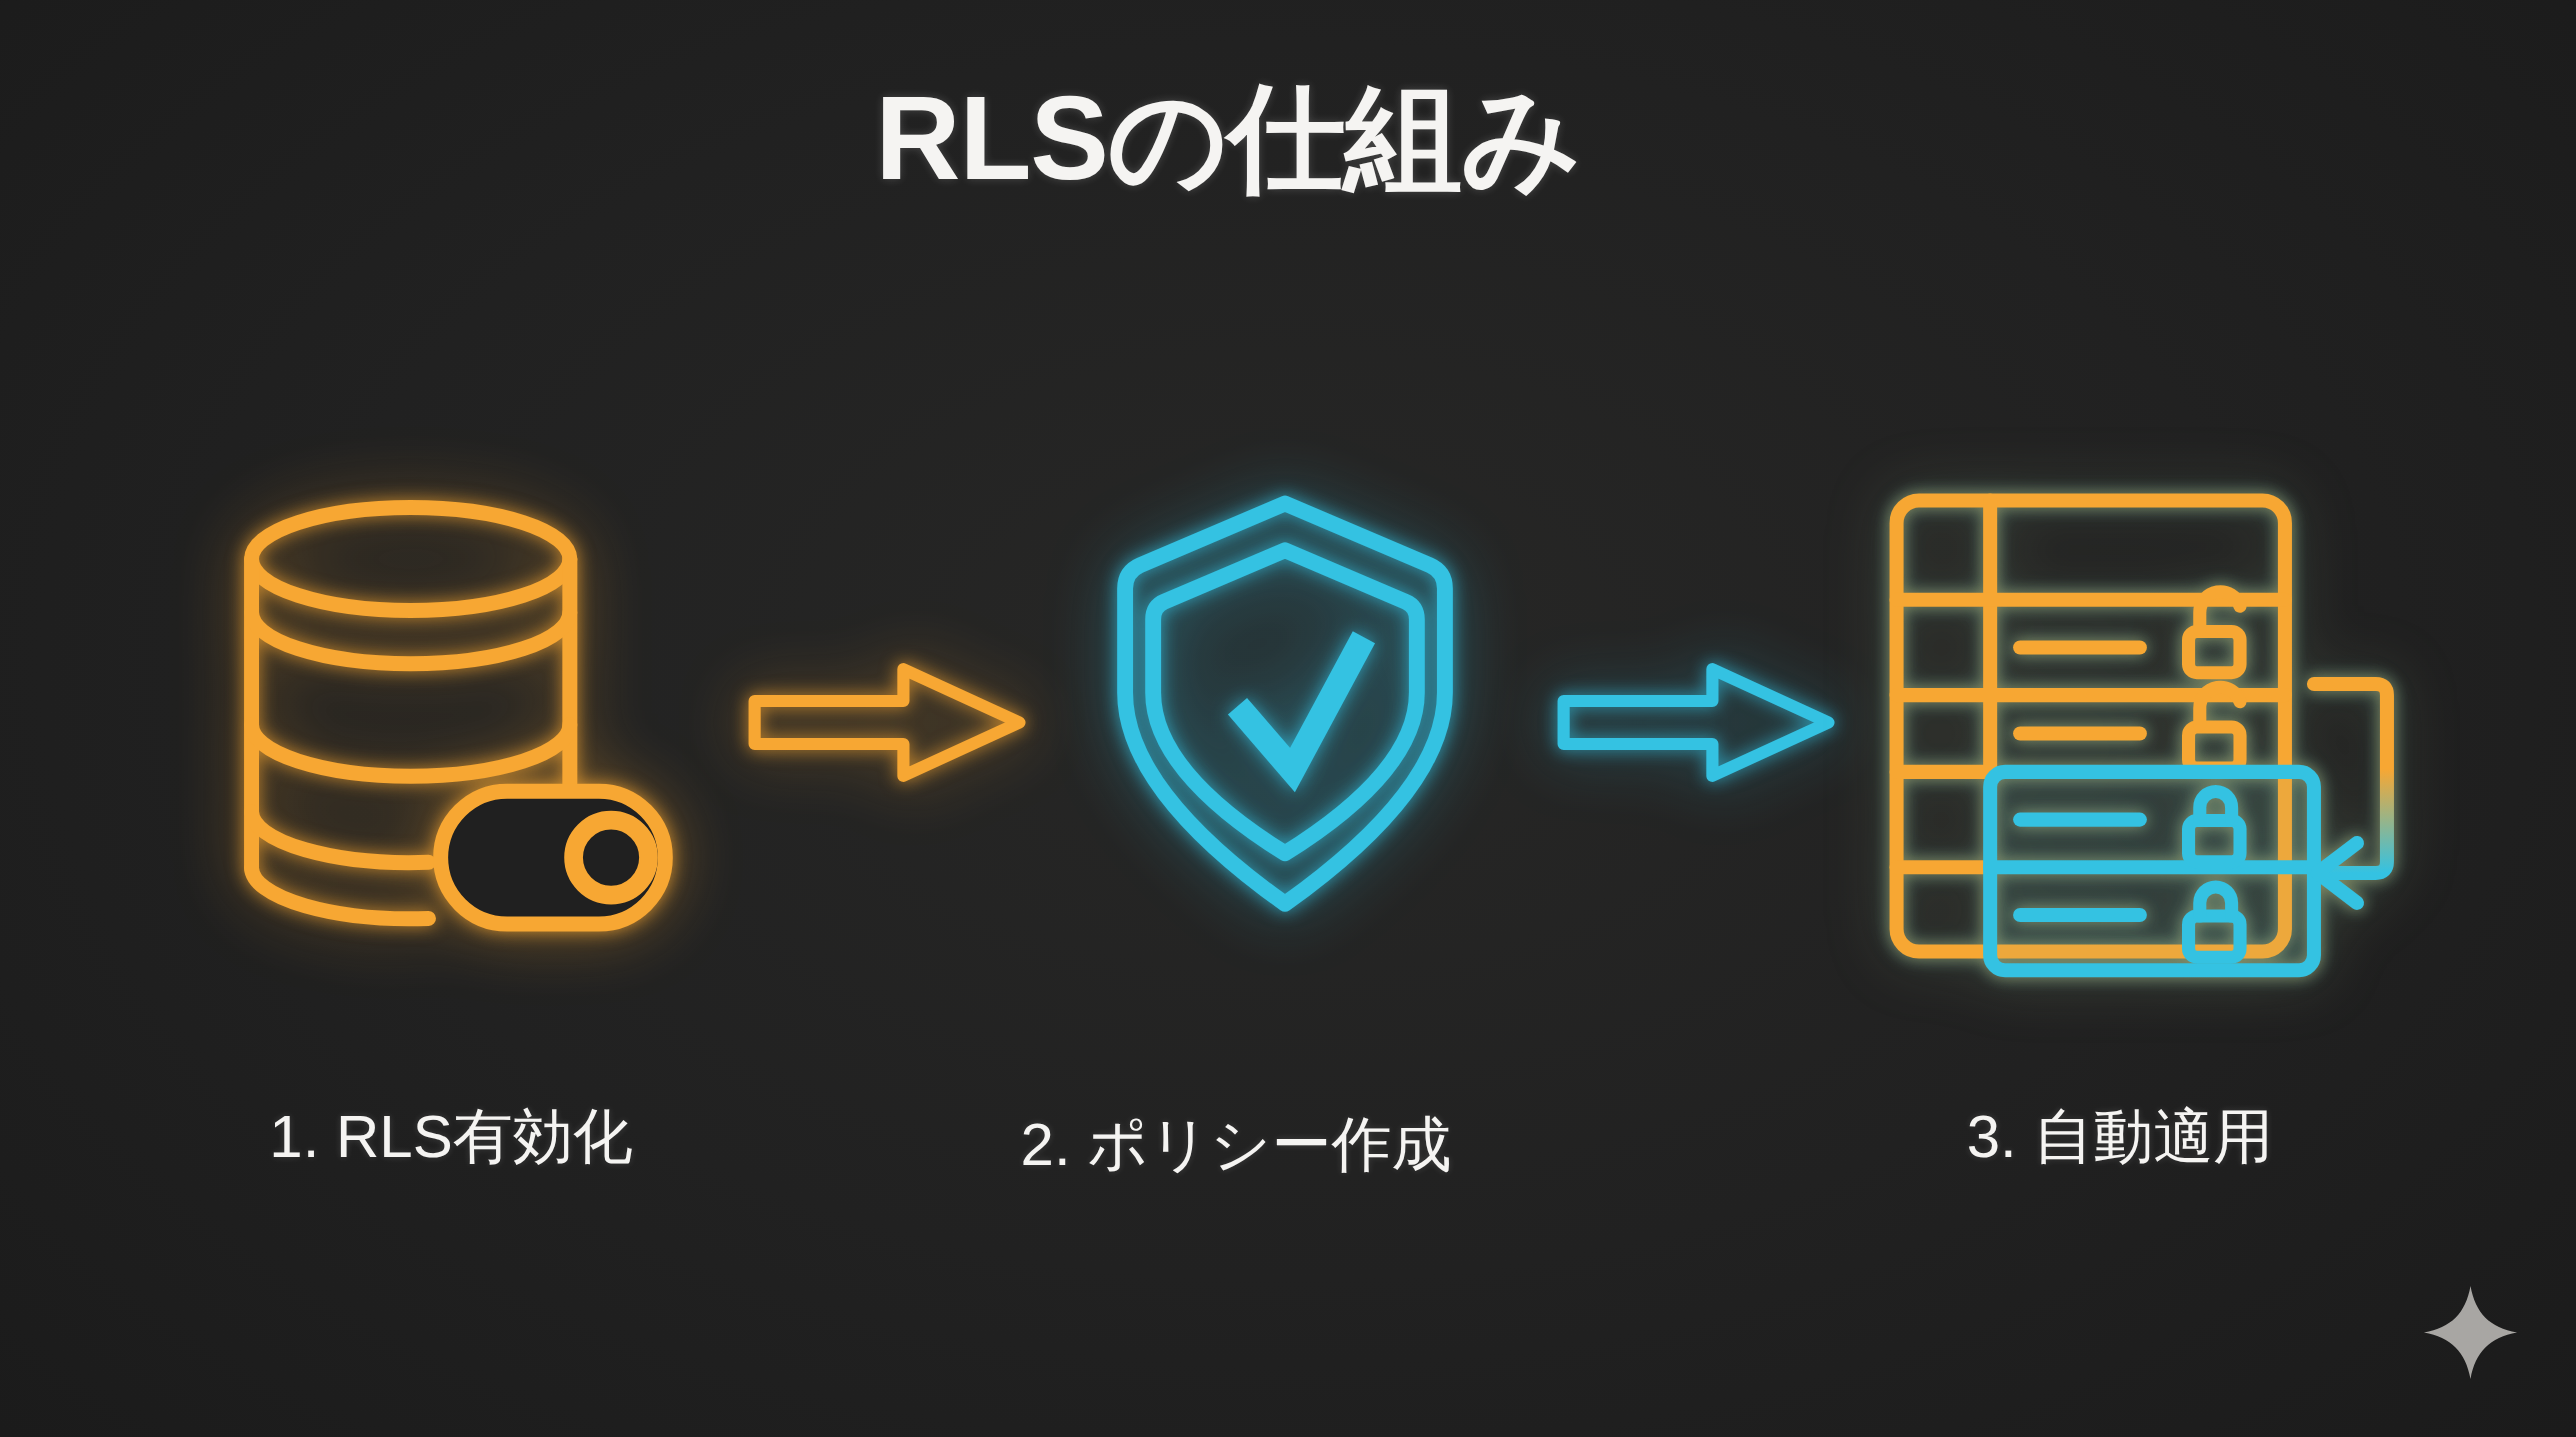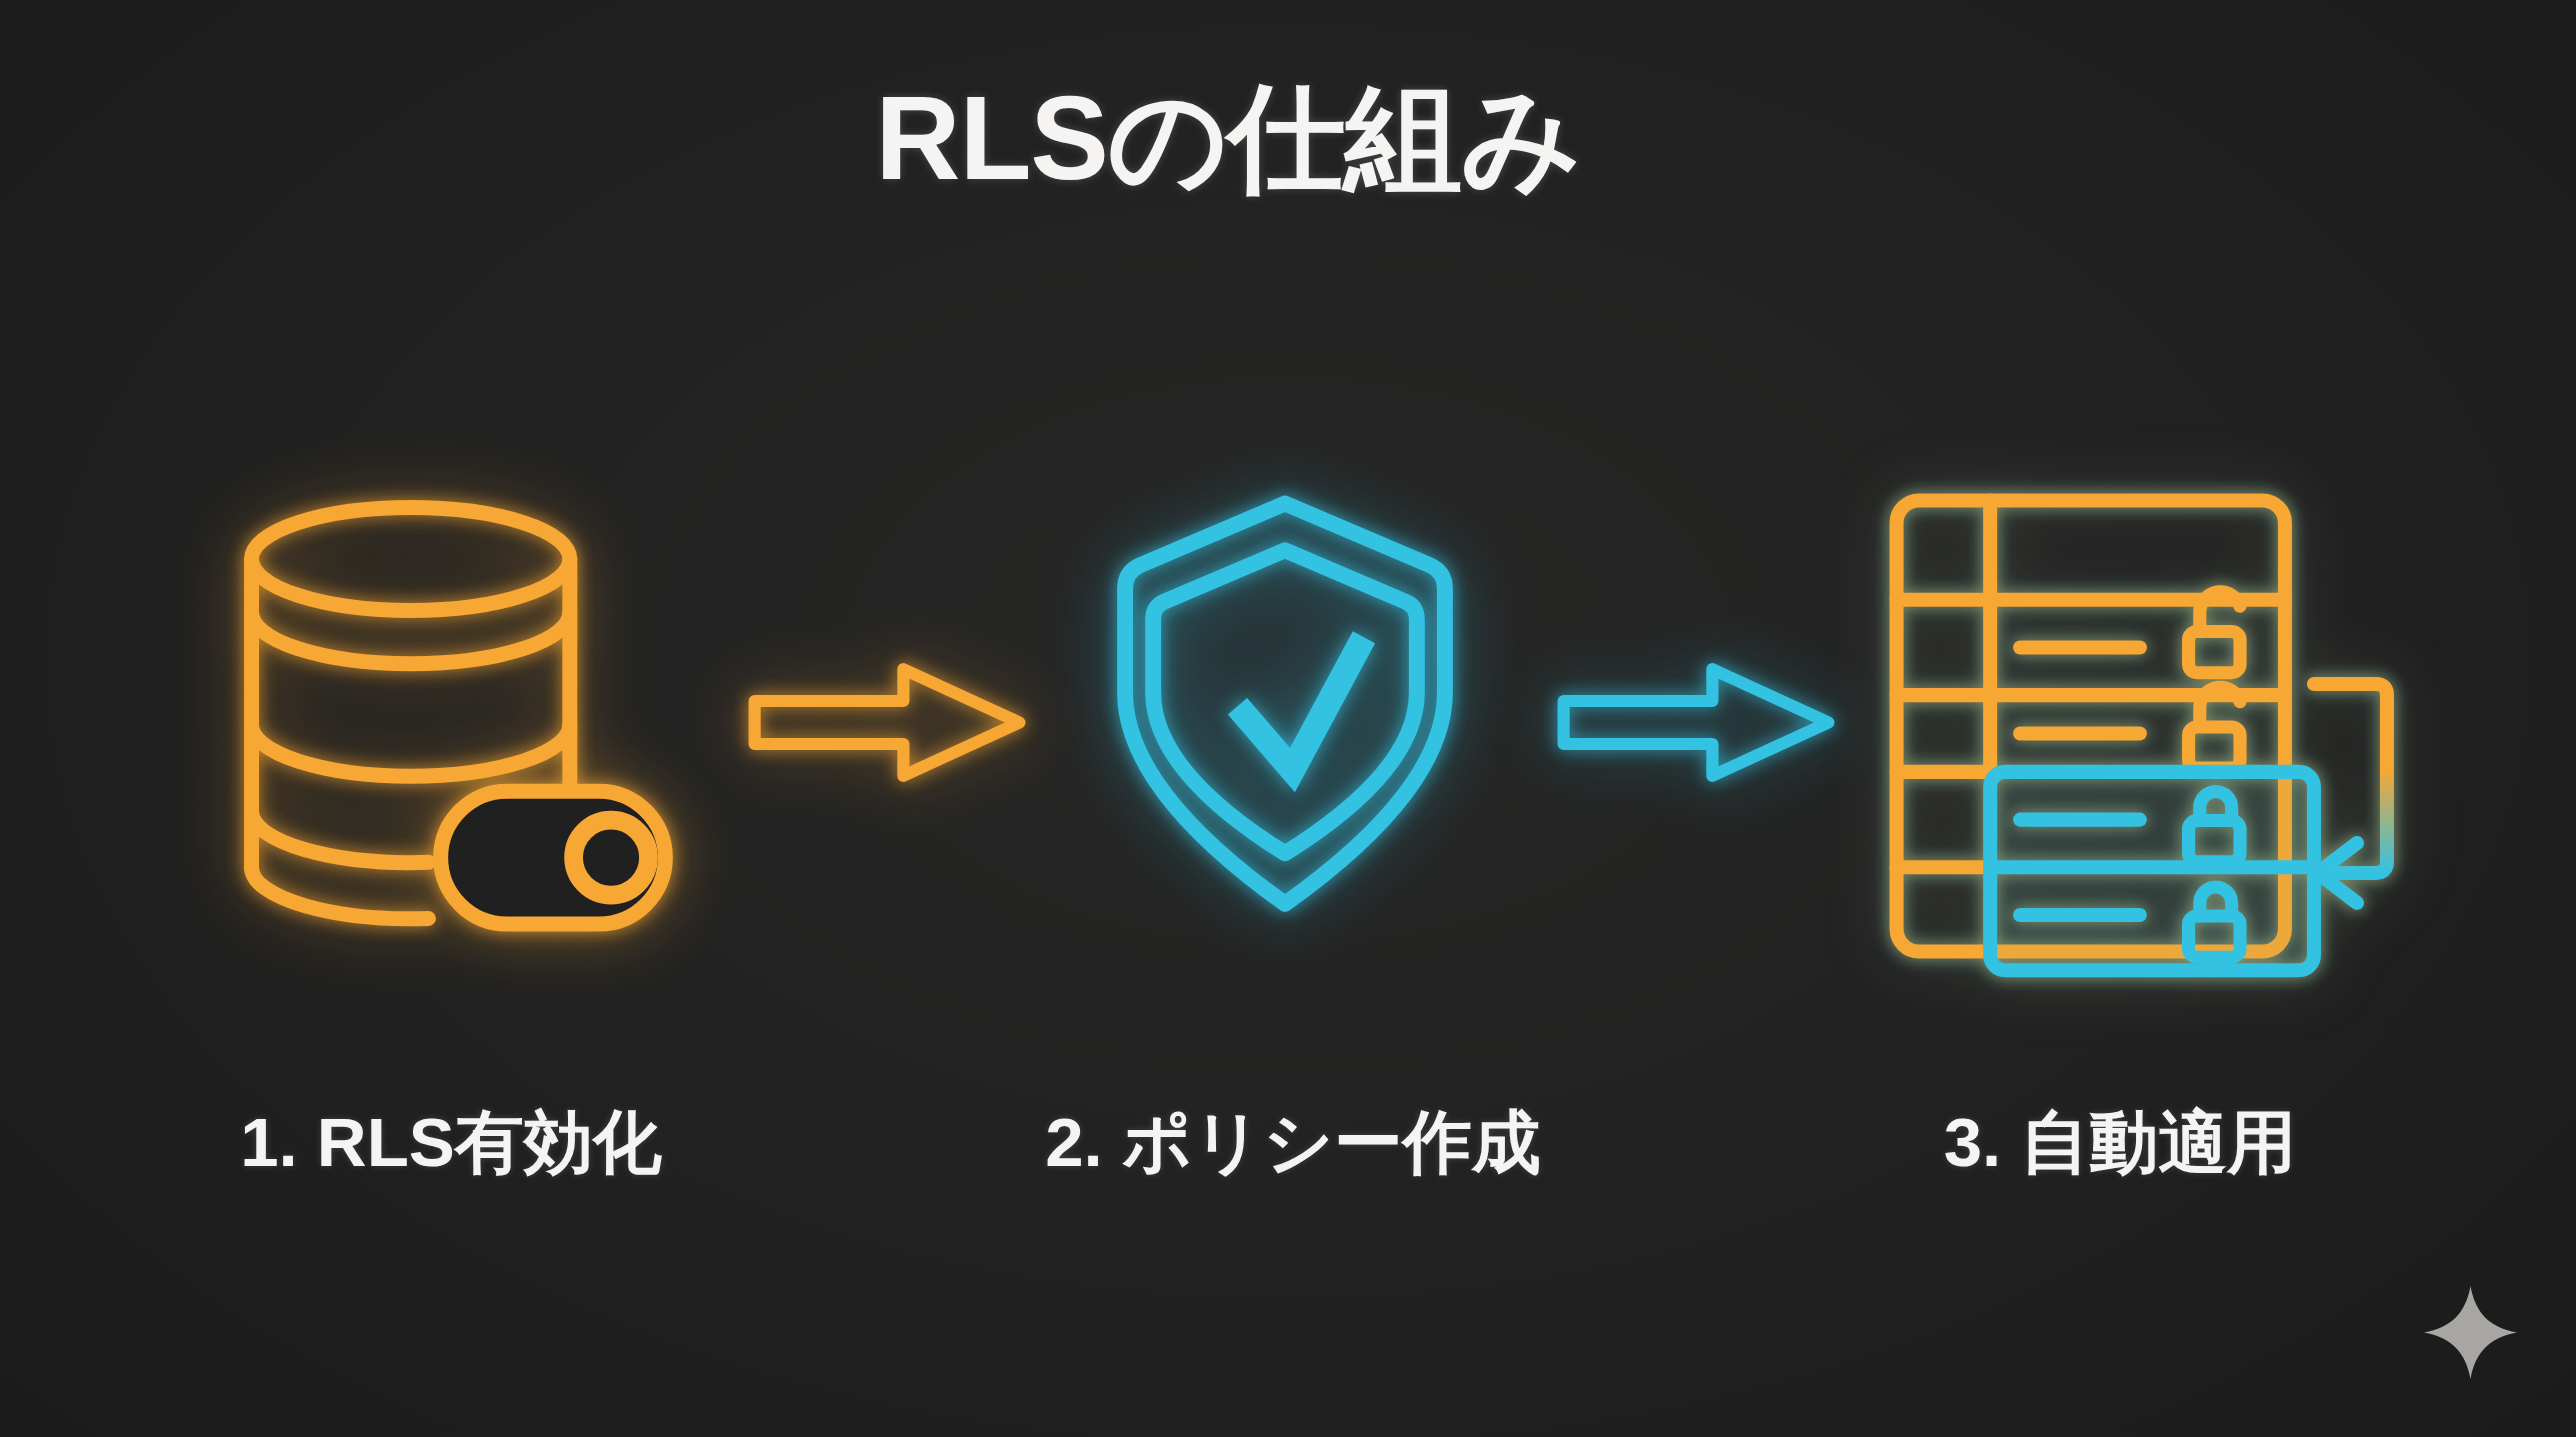--- a/index.html
+++ b/index.html
@@ -31,27 +31,27 @@
   .icon{position:absolute;}
   .icon svg{display:block;width:100%;height:100%;}
   .glow-orange{filter:drop-shadow(0 0 8.4px rgba(247,167,51,.75)) drop-shadow(0 0 32px rgba(247,167,51,.38));}
   .glow-cyan{filter:drop-shadow(0 0 8.4px rgba(52,194,226,.75)) drop-shadow(0 0 32px rgba(52,194,226,.38));}
   .glow-mixed{filter:drop-shadow(0 0 7.5px rgba(247,167,51,.45)) drop-shadow(0 0 7.5px rgba(52,194,226,.45)) drop-shadow(0 0 28px rgba(160,185,140,.25));}
   .step-label{
     position:absolute;
     top:1097px;
     transform:translateX(-50%);
     color:var(--text);
-    font-size:69px;
-    font-weight:700;
+    font-size:60px;
+    font-weight:400;
     white-space:nowrap;
     text-shadow:0 0 7.5px rgba(255,255,255,0.15);
   }
   .lbl-1{left:451px;}
-  .lbl-2{left:1293px;}
+  .lbl-2{left:1236px;margin-top:8px;}
   .lbl-3{left:2120px;}
   .watermark{position:absolute;left:2422px;top:1284px;width:97px;height:97px;}
 </style>
 </head>
 <body>
 
 <div class="page-title">RLSの仕組み</div>
 
 <div class="icon glow-orange" style="left:242px;top:500px;width:431px;height:440px;">
   <svg viewBox="0 0 460 470" xmlns="http://www.w3.org/2000/svg">

